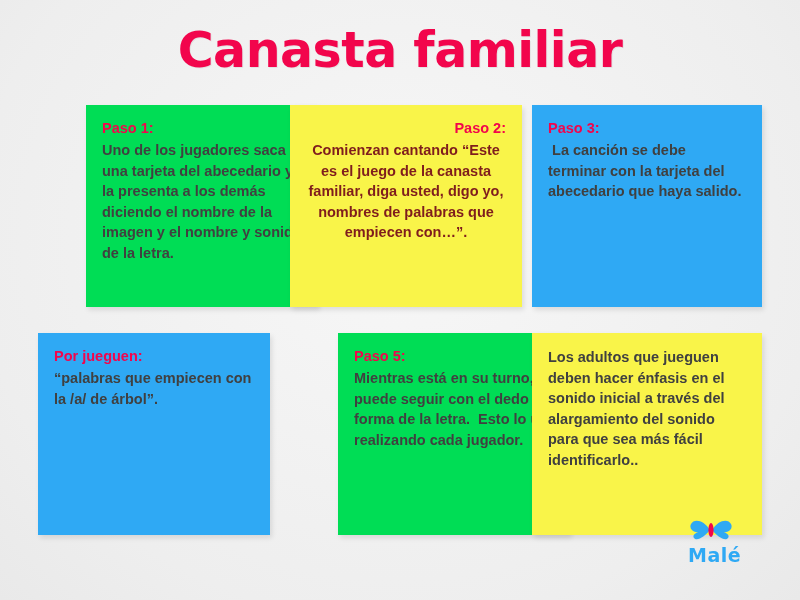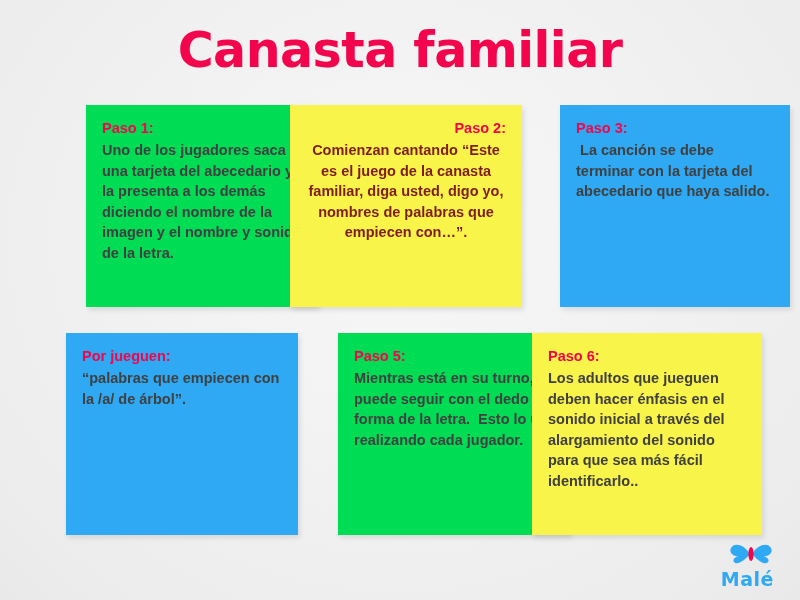--- a/index.html
+++ b/index.html
@@ -46,42 +46,42 @@
     line-height: 1.25;
   }
   .card .body {
     font-weight: bold;
     font-size: 14.5px;
     line-height: 1.42;
     white-space: pre-wrap;
   }
   .c-green { background: #00dd55; margin-left: 48px; }
   .c-yellow { background: #f9f449; }
-  .c-blue { background: #2fa9f4; margin-left: 28px; }
+  .c-blue { background: #2fa9f4; }
   .h-pink { color: #f2054c; }
   .t-navy { color: #404040; }
   .t-blue { color: #7f1d1d; }
 
   #card1 { left: 38px;  top: 105px; width: 232px; height: 202px; }
   #card2 { left: 290px; top: 105px; width: 232px; height: 202px; }
   #card3 { left: 532px; top: 105px; width: 230px; height: 202px; }
   #card4 { left: 38px;  top: 333px; width: 232px; height: 202px; }
   #card5 { left: 290px; top: 333px; width: 232px; height: 202px; }
   #card6 { left: 532px; top: 333px; width: 230px; height: 202px; }
 
   #card2 .body { text-align: center; }
   #card2 .heading { text-align: right; margin-left: 36px; }
 
   .logo {
     position: absolute;
     right: 26px;
-    bottom: 6px;
+    bottom: 30px;
     width: 86px;
     height: 54px;
-    text-align: right;
+    text-align: left;
   }
   .logo .mark {
     display: block;
     height: 28px;
     line-height: 28px;
   }
   .logo .name {
     display: block;
     font-family: "DejaVu Sans", sans-serif;
     font-weight: bold;
@@ -116,21 +116,20 @@
     <div class="heading h-pink">Por jueguen:</div>
     <div class="body t-navy">“palabras que empiecen con la /a/ de árbol”.</div>
   </div>
 
   <div class="card c-green" id="card5">
     <div class="heading h-pink">Paso 5:</div>
     <div class="body t-navy">Mientras está en su turno, puede seguir con el dedo la forma de la letra.  Esto lo ua realizando cada jugador.</div>
   </div>
 
   <div class="card c-yellow" id="card6">
-    <div class="heading h-pink">Paso 6:</div>
     <div class="body t-navy">Los adultos que jueguen deben hacer énfasis en el sonido inicial a través del alargamiento del sonido para que sea más fácil identificarlo..</div>
   </div>
 
   <div class="logo">
     <span class="mark">
       <svg width="46" height="28" viewBox="0 0 46 28" xmlns="http://www.w3.org/2000/svg">
         <path d="M22 14 C16 4, 6 2, 3 8 C0 14, 8 20, 22 14 Z" fill="#2fa9f4"></path>
         <path d="M24 14 C30 4, 40 2, 43 8 C46 14, 38 20, 24 14 Z" fill="#2fa9f4"></path>
         <path d="M22 14 C17 20, 9 26, 6 22 C3 18, 12 14, 22 14 Z" fill="#2fa9f4"></path>
         <path d="M24 14 C29 20, 37 26, 40 22 C43 18, 34 14, 24 14 Z" fill="#2fa9f4"></path>

